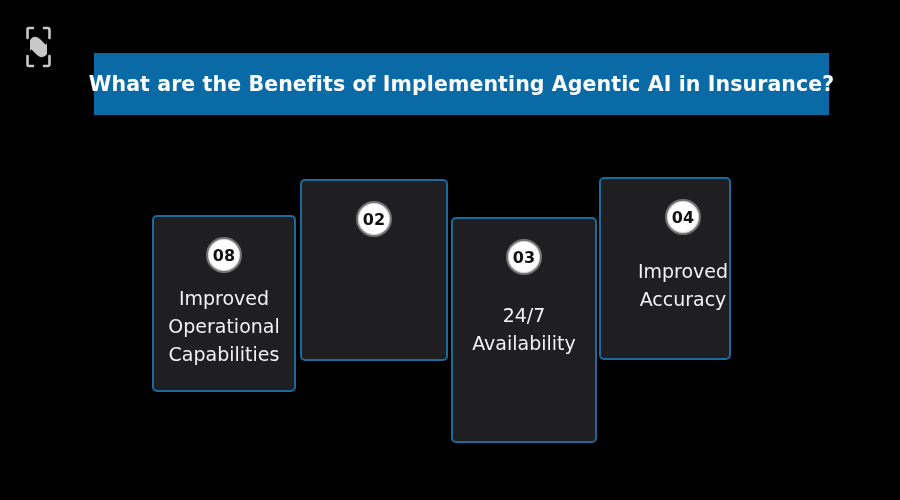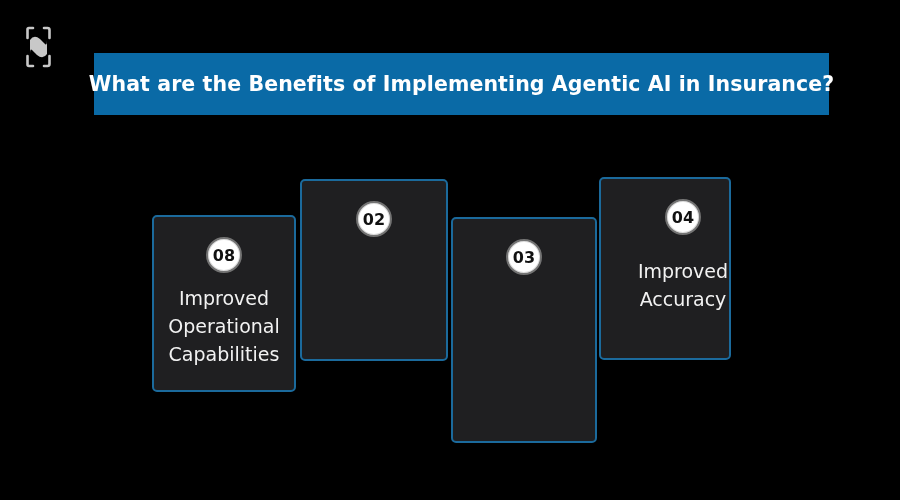--- a/index.html
+++ b/index.html
@@ -108,19 +108,21 @@
 Operational
 Capabilities</div>
 </div>
 
 <div class="card" id="card-2">
   <div class="badge">02</div>
 </div>
 
 <div class="card" id="card-3">
   <div class="badge">03</div>
+  <div class="card-label">24/7
+Availability</div>
 </div>
 
 <div class="card" id="card-4">
   <div class="badge">04</div>
   <div class="card-label">Improved
 Accuracy</div>
 </div>
 
 </body></html>

